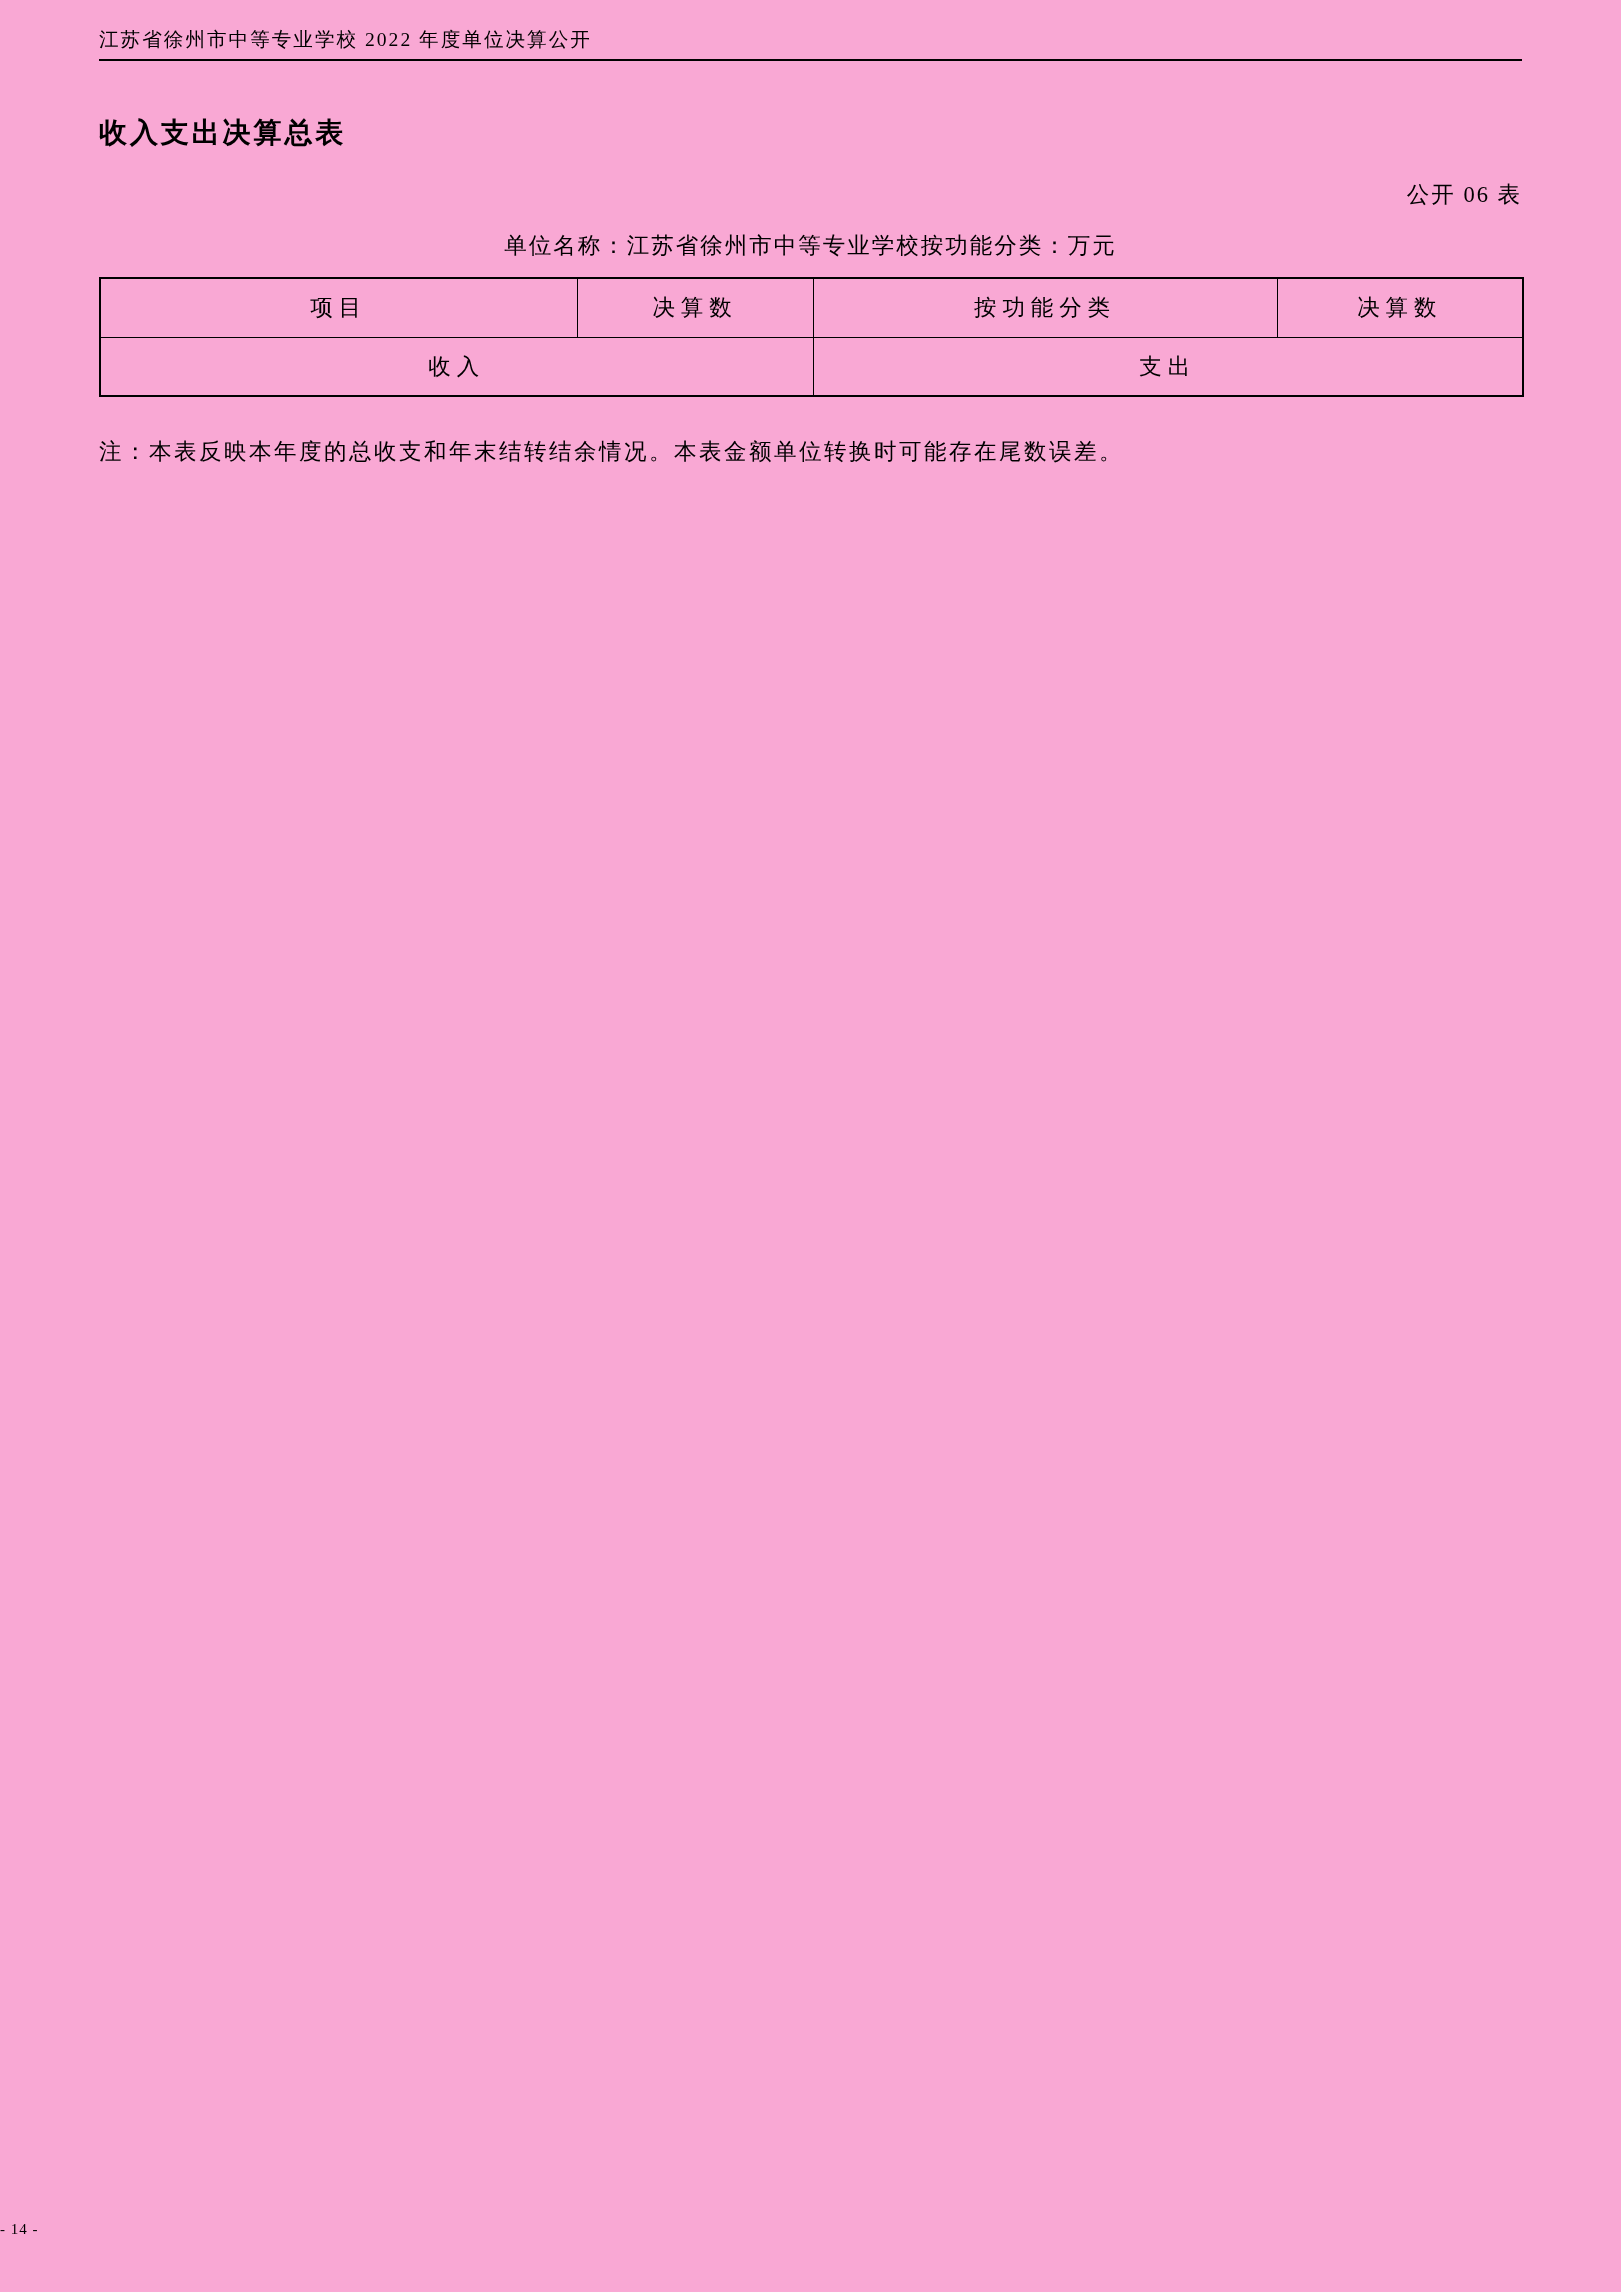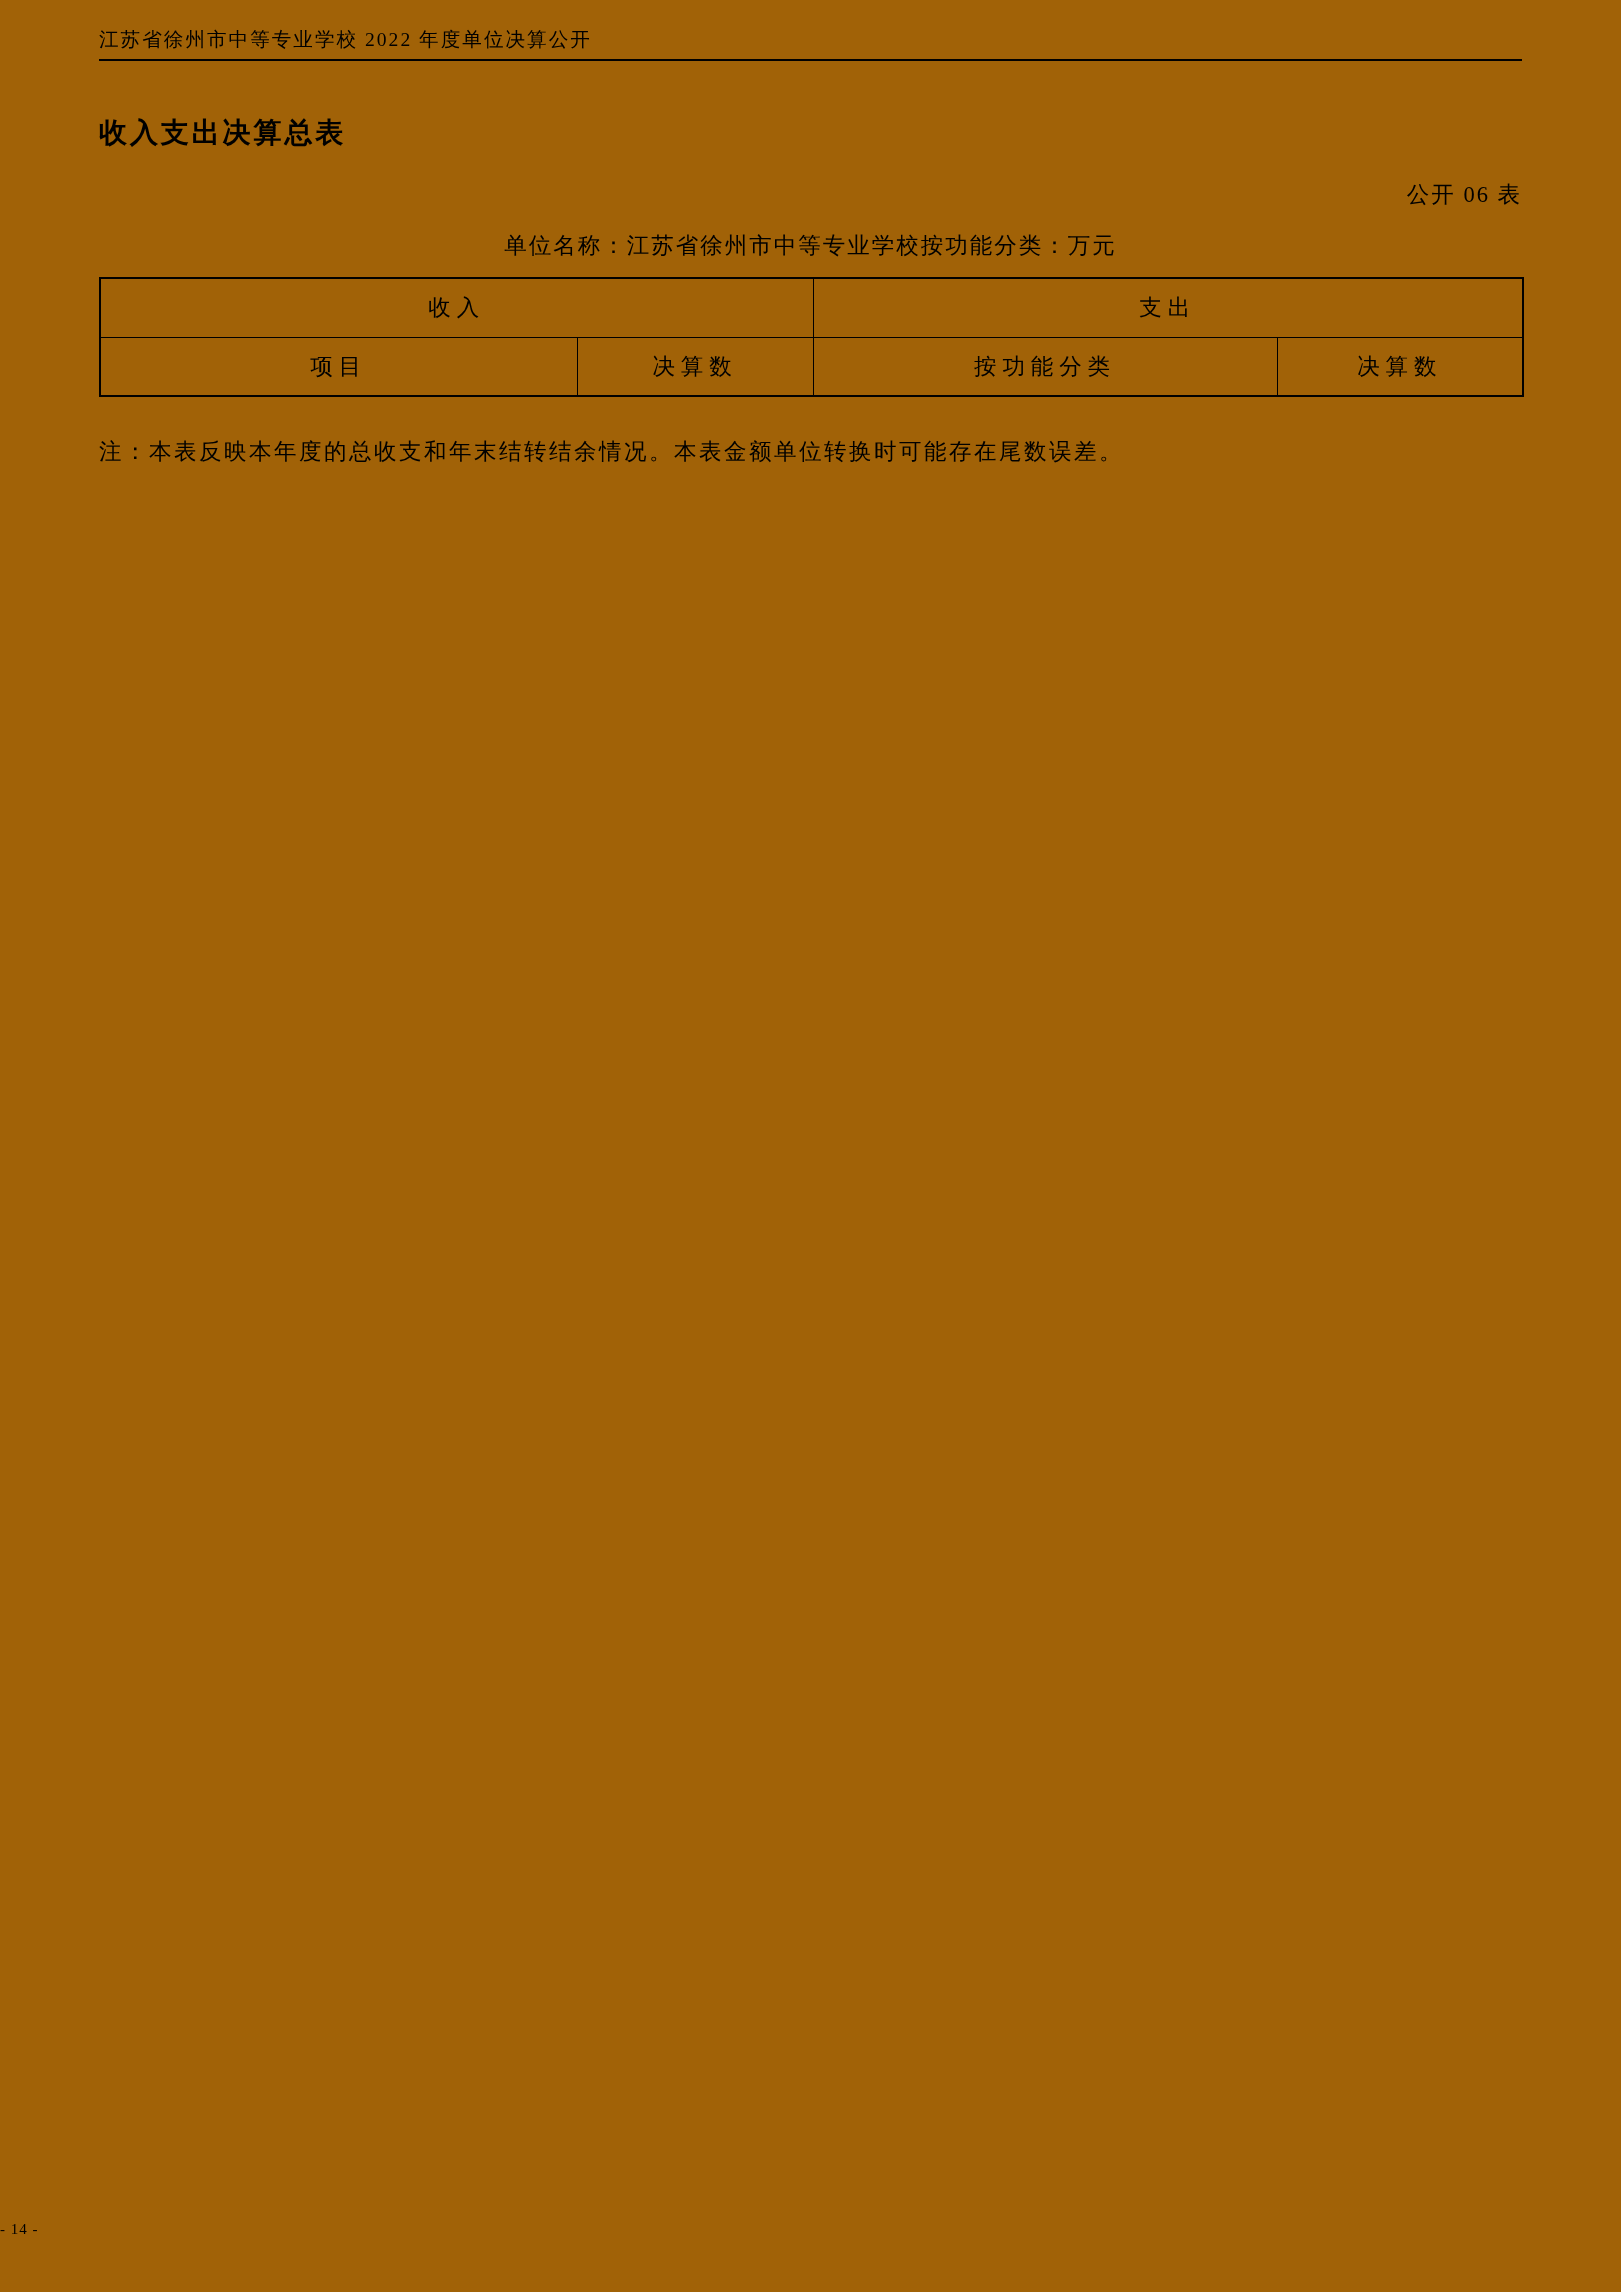--- a/index.html
+++ b/index.html
@@ -6,21 +6,21 @@
   html, body { background: #ffffff; }
   body {
     width: 1621px; height: 2293px;
     font-family: "Liberation Serif", "DejaVu Serif", serif;
     color: #000;
   }
   .page {
     position: relative;
     width: 1621px; height: 2293px;
     padding: 25.5px 99px 0 99px;
-    background: #a16207;
+    background: #f9a8d4;
     overflow: hidden;
   }
   .doc-header {
     font-size: 19.6px;
     letter-spacing: 2px;
     line-height: 27.4px;
     padding-bottom: 5.9px;
     border-bottom: 2px solid #000;
   }
   .doc-title {
@@ -99,28 +99,28 @@
 
   <table class="main">
     <colgroup>
       <col style="width:477px">
         <col style="width:236px">
         <col style="width:464px">
         <col style="width:246px">
     </colgroup>
     <thead>
       <tr>
-        <th colspan="2">收入</th>
-        <th colspan="2">支出</th>
-      </tr>
-      <tr>
         <th>项目</th>
         <th>决算数</th>
         <th>按功能分类</th>
         <th>决算数</th>
+      </tr>
+      <tr>
+        <th colspan="2">收入</th>
+        <th colspan="2">支出</th>
       </tr>
     </thead>
     <tbody></tbody>
   </table>
 
   <div class="note">注：本表反映本年度的总收支和年末结转结余情况。本表金额单位转换时可能存在尾数误差。</div>
 
   <div class="page-num">- 14 -</div>
 
 </div>

